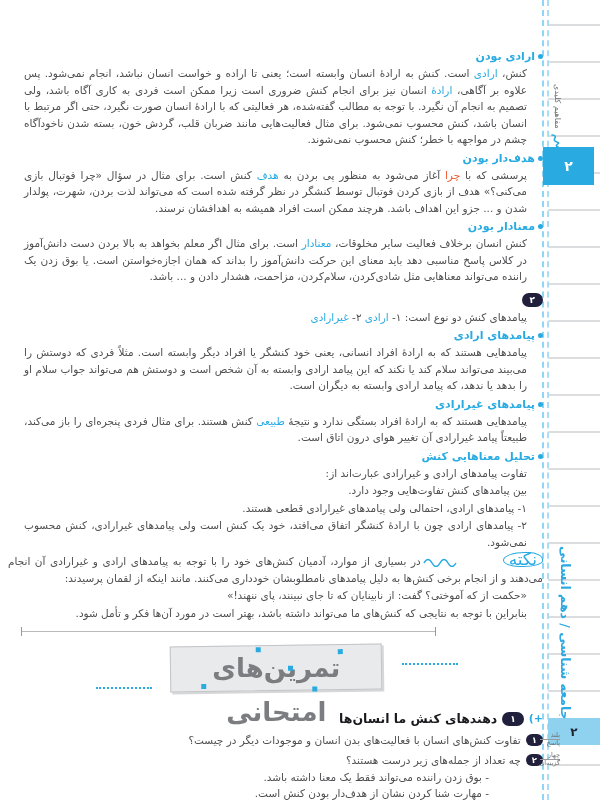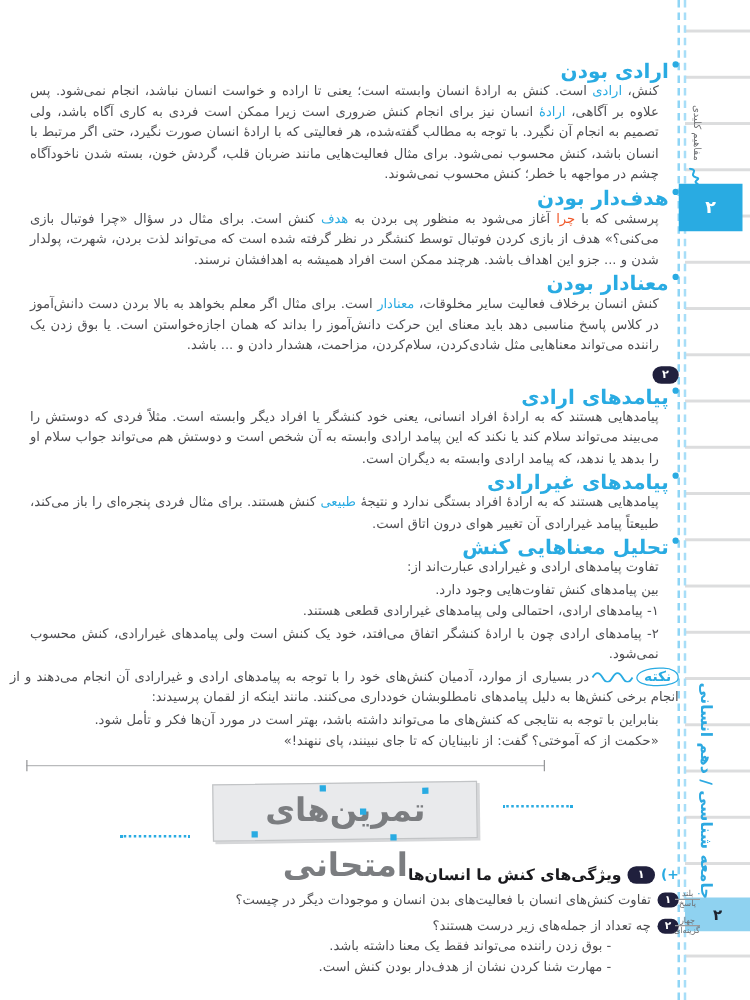--- a/index.html
+++ b/index.html
@@ -24,33 +24,33 @@
   .box-bottom { position:absolute; left:548px; top:718px; width:52px; height:27px; background:#8fd2f0;
     color:#1d2430; font-size:12px; font-weight:bold; display:flex; align-items:center; justify-content:center; }
 
   
   .content { position:absolute; top:46px; right:57px; left:8px; direction:rtl; color:#4f4f52;
     font-size:10.5px; line-height:16.5px; }
   p.body-text { text-align:justify; text-align-last:right; margin:1px 16px 0; }
   .c-blue { color:#29abe2; }
   .c-red { color:#f0592b; }
 
-  .sub-heading { display:flex; align-items:flex-start; gap:3px; color:#29abe2; font-weight:bold;
-    font-size:16px; line-height:15px; margin:3px 0 0; }
+  .sub-heading { display:flex; align-items:center; gap:3px; color:#29abe2; font-weight:bold;
+    font-size:11px; line-height:15px; margin:3px 0 0; }
   .dot-bullet { width:5px; height:5px; border-radius:50%; background:#29abe2; flex:0 0 auto; }
 
   .sec-header { display:flex; align-items:center; gap:5px; margin:8px 0 2px; }
   .sec-title { font-weight:bold; font-size:12.5px; color:#1a1a1e; }
   .pill { background:#20203d; color:#fff; border-radius:8px; font-size:9px; font-weight:bold;
     padding:1px 8px; line-height:12px; display:inline-block; }
   .plus-deco { color:#29abe2; font-size:11px; font-weight:bold; direction:ltr; unicode-bidi:bidi-override; }
 
   .note-line { text-align:justify; text-align-last:right; margin-top:2px; }
-  .note-badge { color:#29abe2; font-weight:bold; font-size:11px; border:1px solid #29abe2;
-    border-radius:60% 40% 55% 45% / 60% 55% 45% 50%; padding:0 5px; display:inline-block; line-height:13px; }
+  .note-badge { color:#29abe2; font-weight:normal; font-size:17px; border:1px solid #29abe2;
+    border-radius:60% 40% 55% 45% / 60% 55% 45% 50%; padding:0 5px; display:inline-block; line-height:13px;margin-left:44px; }
   .wave { vertical-align:middle; margin:0 2px; }
 
   .divider { position:relative; height:1px; background:#b9babc; margin:10px 107px 0 13px; direction:ltr; }
   .divider::before, .divider::after { content:""; position:absolute; top:-4px; width:1px; height:9px; background:#97989a; }
   .divider::before { left:0; } .divider::after { right:0; }
 
   
   .banner-wrap { position:relative; margin-top:13px; height:58px; }
   .banner-box { position:relative; width:212px; height:46px; margin:0 auto; background:#e9eaec;
     border:1px solid #c2c4c6; box-shadow:2px 2px 0 #d6d7d9; transform:rotate(-0.8deg); }
@@ -58,21 +58,21 @@
     color:#7b7d80; transform:rotate(0.8deg); letter-spacing:-1px; }
   .b-dot { position:absolute; width:5px; height:5px; background:#29abe2; }
   .dot-line { position:absolute; width:56px; border-top:2px dotted #29abe2; }
   .dot-line.right { right:85px; top:18px; }
   .dot-line.left { left:88px; bottom:14px; }
 
   
   .q-row { position:relative; display:flex; align-items:flex-start; gap:5px; margin-top:4px; }
   .q-tag { position:absolute; right:-17px; top:0; width:20px; text-align:center; color:#6d6e71;
     font-size:6.5px; line-height:7px; }
-  .q-tag span { display:block; border-bottom:1px solid #9a9b9d; }
+  .q-tag span { display:block; border-bottom:1px solid #9a9b9d;text-align:right; }
   .q-tag span:last-child { border-bottom:none; }
   .q-pill { background:#20203d; color:#fff; border-radius:7px; font-size:8.5px; font-weight:bold;
     padding:1px 6px; line-height:10px; flex:0 0 auto; margin-top:2px; }
   .q-text { font-size:10.5px; color:#4f4f52; }
   .q-items { padding-right:38px; }
   .q-items p { margin-top:0; }
 </style>
 </head>
 <body>
 
@@ -109,20 +109,21 @@
 
     <div class="sub-heading">
       <span class="dot-bullet"></span>
       <span>معنادار بودن</span>
     </div>
     <p class="body-text"><span>کنش انسان برخلاف فعالیت سایر مخلوقات، </span><span class="c-blue">معنادار</span><span> است. برای مثال اگر معلم بخواهد به بالا بردن دست دانش‌آموز در کلاس پاسخ مناسبی دهد باید معنای این حرکت دانش‌آموز را بداند که همان اجازه‌خواستن است. یا بوق زدن یک راننده می‌تواند معناهایی مثل شادی‌کردن، سلام‌کردن، مزاحمت، هشدار دادن و ... باشد.</span></p>
 
     <div class="sec-header">
       <span class="pill">۲</span>
     </div>
+    <p class="body-text"><span>پیامدهای کنش دو نوع است: ۱- </span><span class="c-blue">ارادی</span><span> ۲- </span><span class="c-blue">غیرارادی</span></p>
 
     <div class="sub-heading">
       <span class="dot-bullet"></span>
       <span>پیامدهای ارادی</span>
     </div>
     <p class="body-text"><span>پیامدهایی هستند که به ارادۀ افراد انسانی، یعنی خود کنشگر یا افراد دیگر وابسته است. مثلاً فردی که دوستش را می‌بیند می‌تواند سلام کند یا نکند که این پیامد ارادی وابسته به آن شخص است و دوستش هم می‌تواند جواب سلام او را بدهد یا ندهد، که پیامد ارادی وابسته به دیگران است.</span></p>
 
     <div class="sub-heading">
       <span class="dot-bullet"></span>
       <span>پیامدهای غیرارادی</span>
@@ -136,42 +137,42 @@
     <p class="body-text">تفاوت پیامدهای ارادی و غیرارادی عبارت‌اند از:</p>
     <p class="body-text">بین پیامدهای کنش تفاوت‌هایی وجود دارد.</p>
     <p class="body-text">۱- پیامدهای ارادی، احتمالی ولی پیامدهای غیرارادی قطعی هستند.</p>
     <p class="body-text">۲- پیامدهای ارادی چون با ارادۀ کنشگر اتفاق می‌افتد، خود یک کنش است ولی پیامدهای غیرارادی، کنش محسوب نمی‌شود.</p>
 
     <p class="note-line">
       <span class="note-badge">نکته</span><svg class="wave" width="34" height="9" viewBox="0 0 34 9">
           <path d="M1,5 q4,-7 8,0 t8,0 t8,0 t8,0" fill="none" stroke="#29abe2" stroke-width="1.5"></path>
         </svg><span>در بسیاری از موارد، آدمیان کنش‌های خود را با توجه به پیامدهای ارادی و غیرارادی آن انجام می‌دهند و از انجام برخی کنش‌ها به دلیل پیامدهای نامطلوبشان خودداری می‌کنند. مانند اینکه از لقمان پرسیدند:</span>
     </p>
+    <p class="body-text">«حکمت از که آموختی؟ گفت: از نابینایان که تا جای نبینند، پای ننهند!»</p>
     <p class="body-text">بنابراین با توجه به نتایجی که کنش‌های ما می‌تواند داشته باشد، بهتر است در مورد آن‌ها فکر و تأمل شود.</p>
-    <p class="body-text">«حکمت از که آموختی؟ گفت: از نابینایان که تا جای نبینند، پای ننهند!»</p>
 
     <div class="divider"></div>
 
     <div class="banner-wrap">
       <span class="dot-line right"></span>
       <span class="dot-line left"></span>
       <div class="banner-box">
         <span class="banner-text">تمرین‌های امتحانی</span>
         <span class="b-dot" style="top:4px; right:38px;"></span>
         <span class="b-dot" style="top:1px; right:120px;"></span>
         <span class="b-dot" style="top:20px; right:88px;"></span>
         <span class="b-dot" style="bottom:-2px; right:64px;"></span>
         <span class="b-dot" style="bottom:2px; left:30px;"></span>
       </div>
     </div>
 
     <div class="sec-header">
       <span class="plus-deco">(+</span>
       <span class="pill">۱</span>
-      <span class="sec-title">ویژگی‌های کنش ما انسان‌ها</span>
+      <span class="sec-title">دهند‌های کنش ما انسان‌ها</span>
     </div>
 
     <div class="q-row">
       <span class="q-tag">
         <span>بلند</span>
         <span>پاسخ</span>
       </span>
       <span class="q-pill">۱</span>
       <span class="q-text">تفاوت کنش‌های انسان با فعالیت‌های بدن انسان و موجودات دیگر در چیست؟</span>
     </div>

